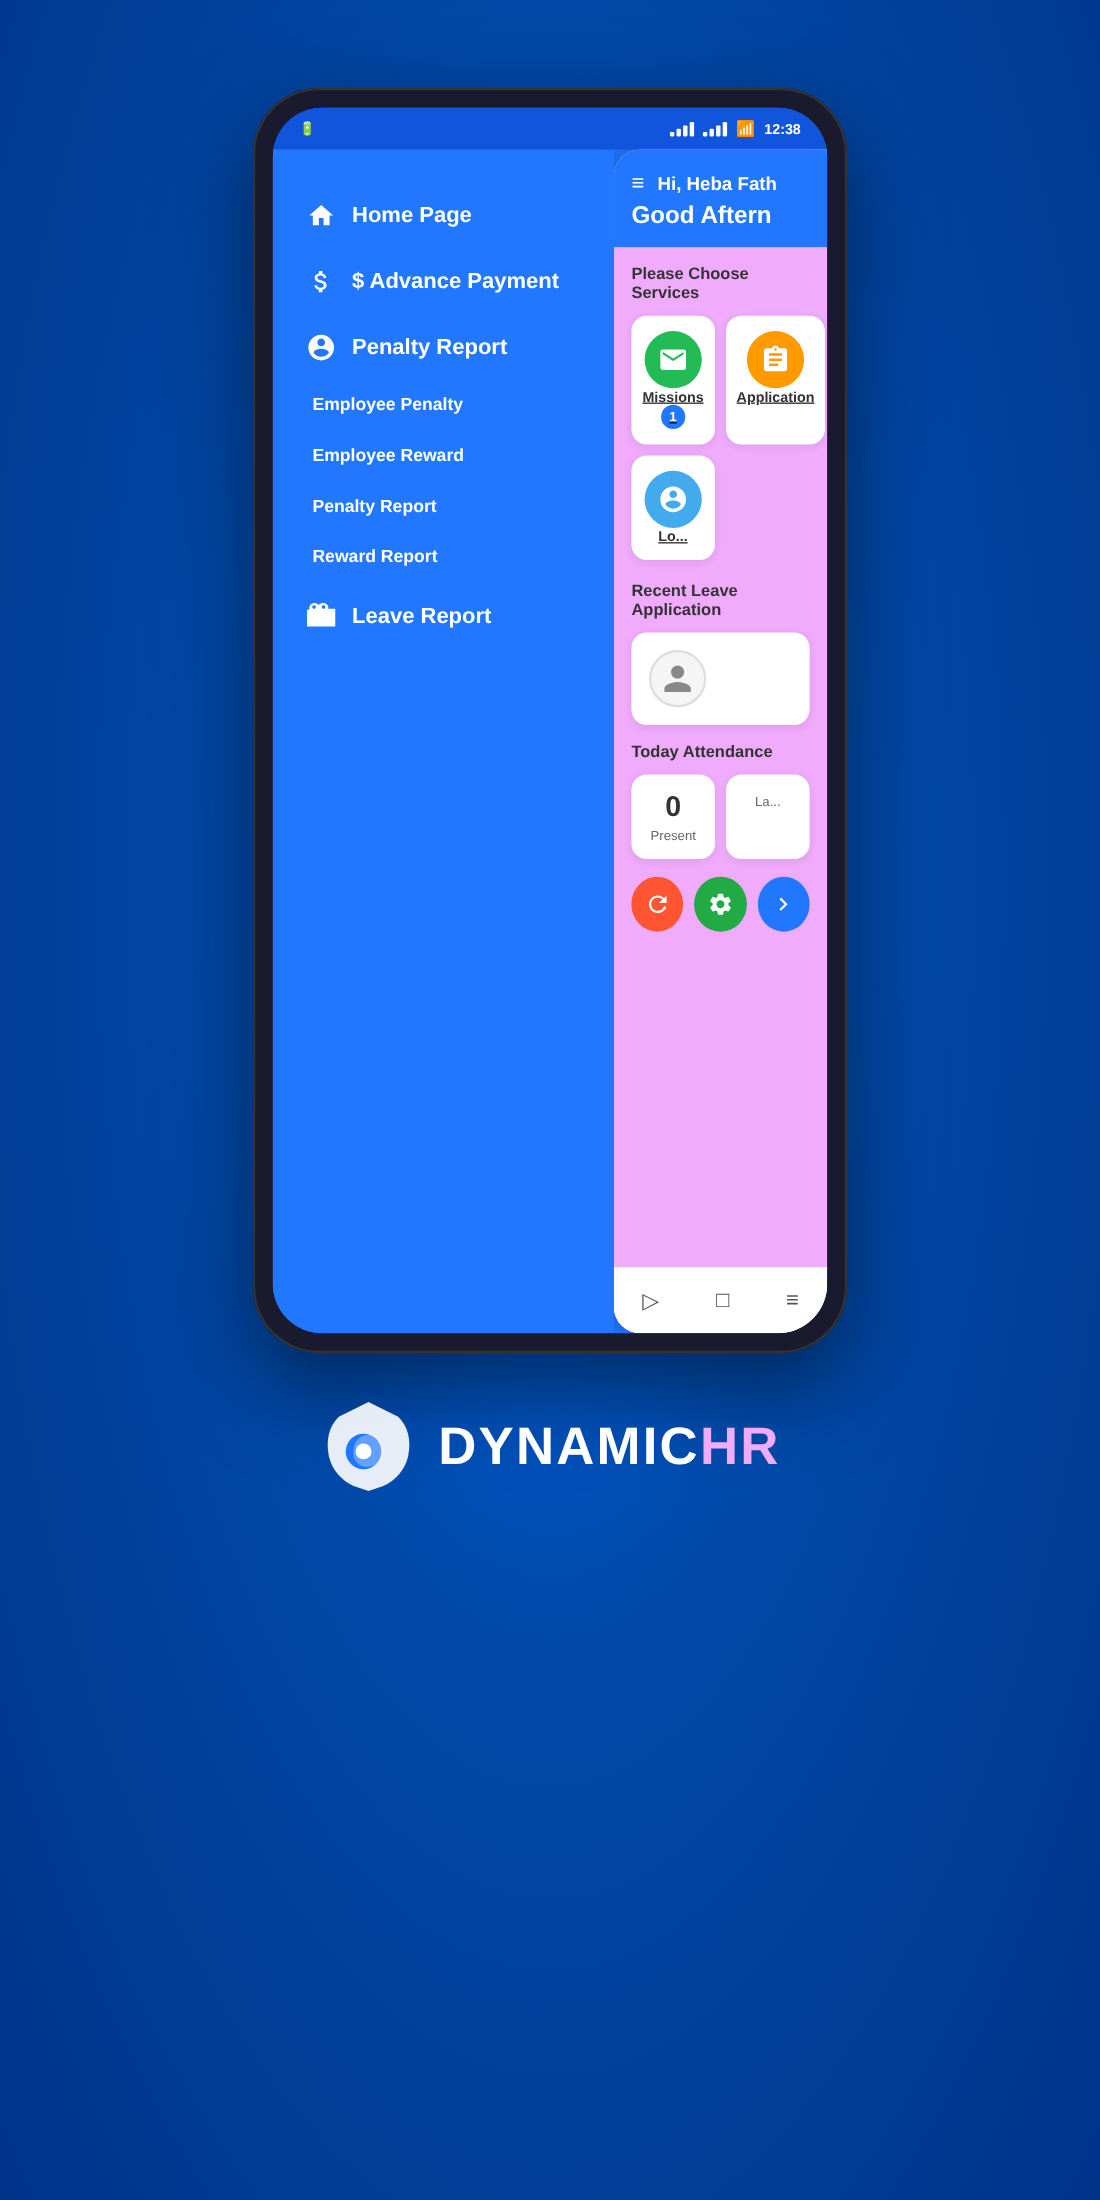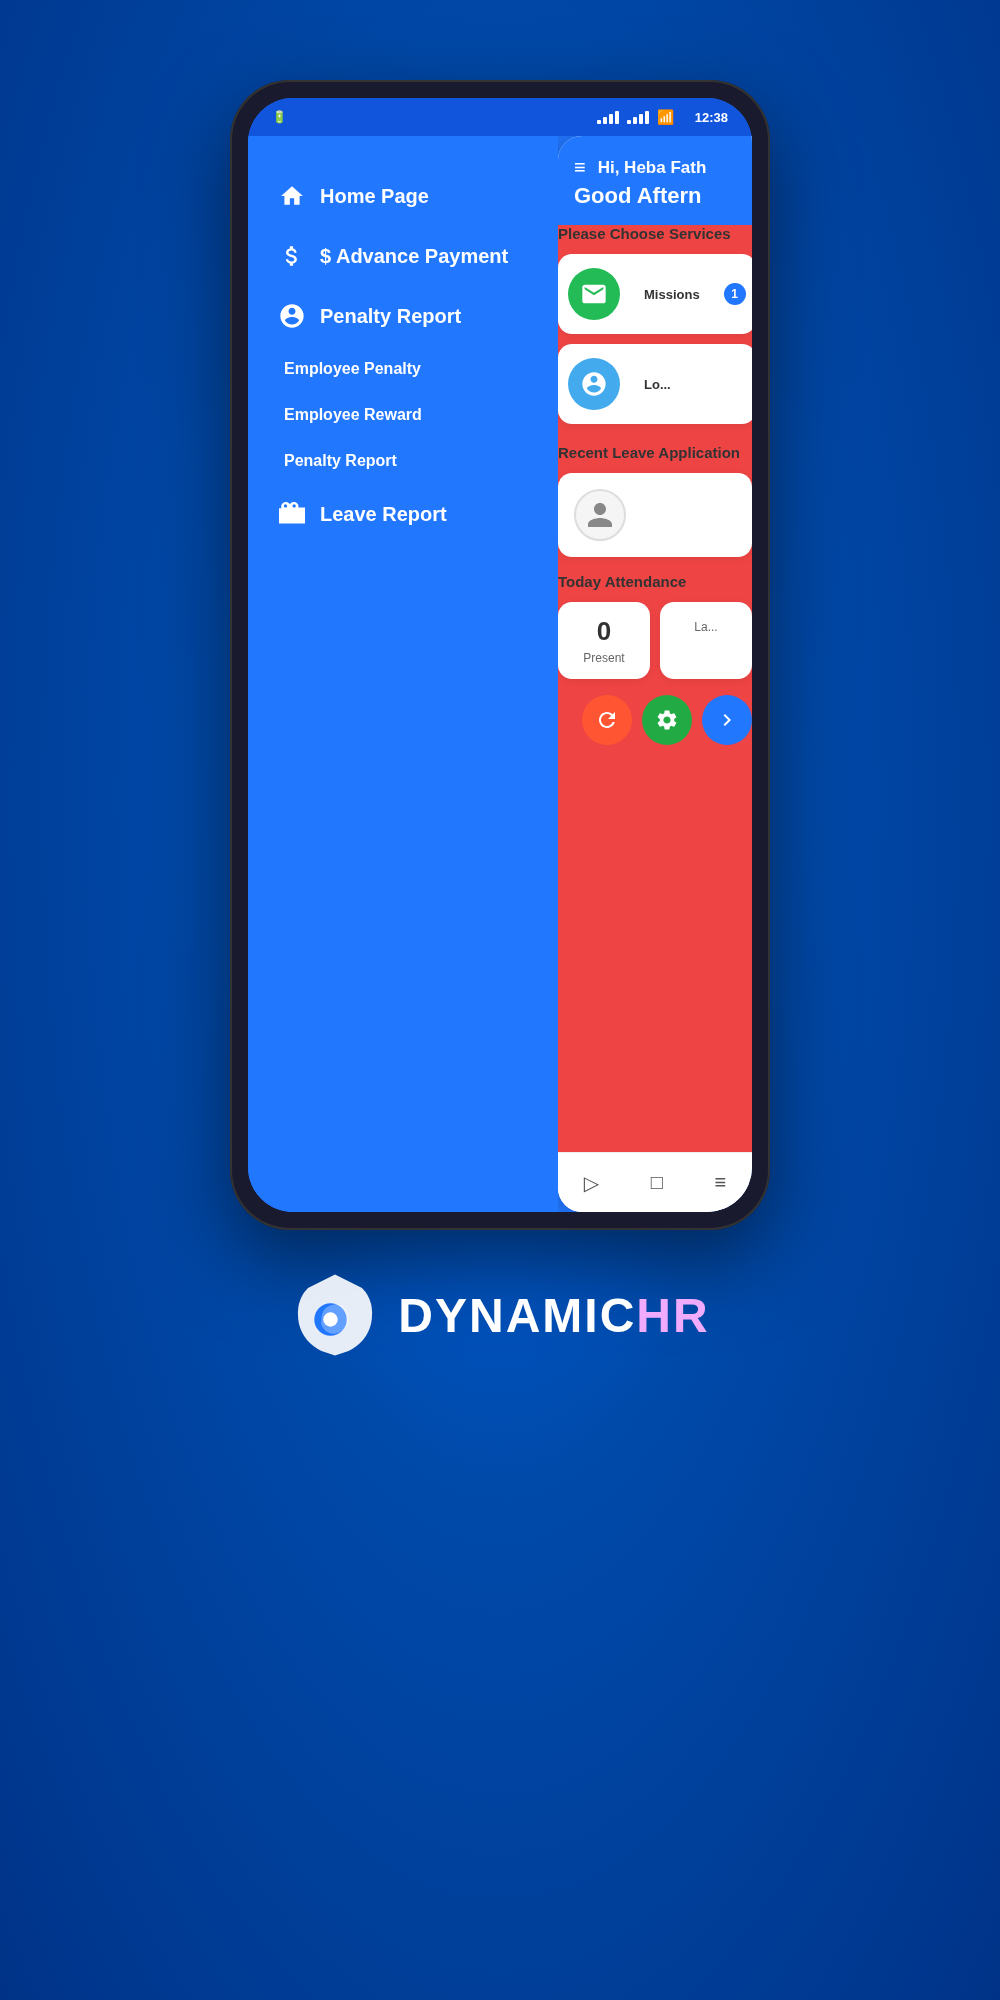--- a/index.html
+++ b/index.html
@@ -60,21 +60,21 @@
     .status-bar {
       background: #1155dd;
       height: 38px;
       display: flex;
       align-items: center;
       justify-content: space-between;
       padding: 0 24px;
       flex-shrink: 0;
     }
     .status-left { display: flex; align-items: center; gap: 6px; }
-    .status-bar-text { color: white; font-size: 13px; font-weight: bold; margin-left: 12px; }
+    .status-bar-text { color: white; font-size: 13px; font-weight: bold; }
     .status-right { display: flex; align-items: center; gap: 8px; }
     .signal-bars { display: flex; align-items: flex-end; gap: 2px; }
     .signal-bar { width: 4px; background: white; border-radius: 1px; }
     .wifi-icon { color: white; font-size: 14px; }
     .battery-icon { color: white; font-size: 12px; }
 
     
     .screen-content {
       flex: 1;
       display: flex;
@@ -149,22 +149,23 @@
       gap: 12px;
       margin-bottom: 4px;
     }
     .hamburger-icon { font-size: 20px; cursor: pointer; }
     .header-name { font-size: 17px; font-weight: 600; }
     .header-greeting { font-size: 22px; font-weight: 700; }
 
     
     .app-body {
       flex: 1;
-      background: #ef4444;
+      background: #f0abfc;
       overflow-y: auto;
+      padding: 16px;
     }
 
     
     .section-title {
       font-size: 15px;
       font-weight: 700;
       color: #333;
       margin-bottom: 12px;
     }
 
@@ -173,25 +174,26 @@
       grid-template-columns: 1fr 1fr;
       gap: 10px;
       margin-bottom: 20px;
     }
 
     .service-card {
       background: white;
       border-radius: 14px;
       padding: 14px 10px;
       display: flex;
-      flex-direction: row;
-      align-items: center;
-      gap: 24px;
+      flex-direction: column;
+      align-items: center;
+      gap: 0;
       box-shadow: 0 2px 8px rgba(0,0,0,0.08);
       cursor: pointer;
+      text-decoration: underline;
     }
 
     .service-icon-circle {
       width: 52px;
       height: 52px;
       border-radius: 50%;
       display: flex;
       align-items: center;
       justify-content: center;
       font-size: 22px;
@@ -409,20 +411,23 @@
           </div>
 
           <div class="sidebar-sub-item">
             <span>Employee Reward</span>
           </div>
 
           <div class="sidebar-sub-item">
             <span>Penalty Report</span>
           </div>
 
+          <div class="sidebar-sub-item">
+            <span>Reward Report</span>
+          </div>
 
           <div class="sidebar-item">
             <div class="sidebar-icon">
               <svg width="26" height="26" viewBox="0 0 24 24" fill="white">
                 <path d="M20 6h-2.18c.07-.44.18-.88.18-1.36C18 2.99 16.01 1 13.64 1c-1.3 0-2.48.56-3.33 1.44L10 3.27 9.69 2.44C8.84 1.56 7.66 1 6.36 1 3.99 1 2 2.99 2 5.36c0 .48.11.92.18 1.36H0v14h24V6h-4zm-6-3c.83 0 1.5.67 1.5 1.5S14.83 6 14 6s-1.5-.67-1.5-1.5S13.17 3 14 3zm-8 0c.83 0 1.5.67 1.5 1.5S6.83 6 6 6s-1.5-.67-1.5-1.5S5.17 3 6 3z"></path>
               </svg>
             </div>
             <span>Leave Report</span>
           </div>
 

